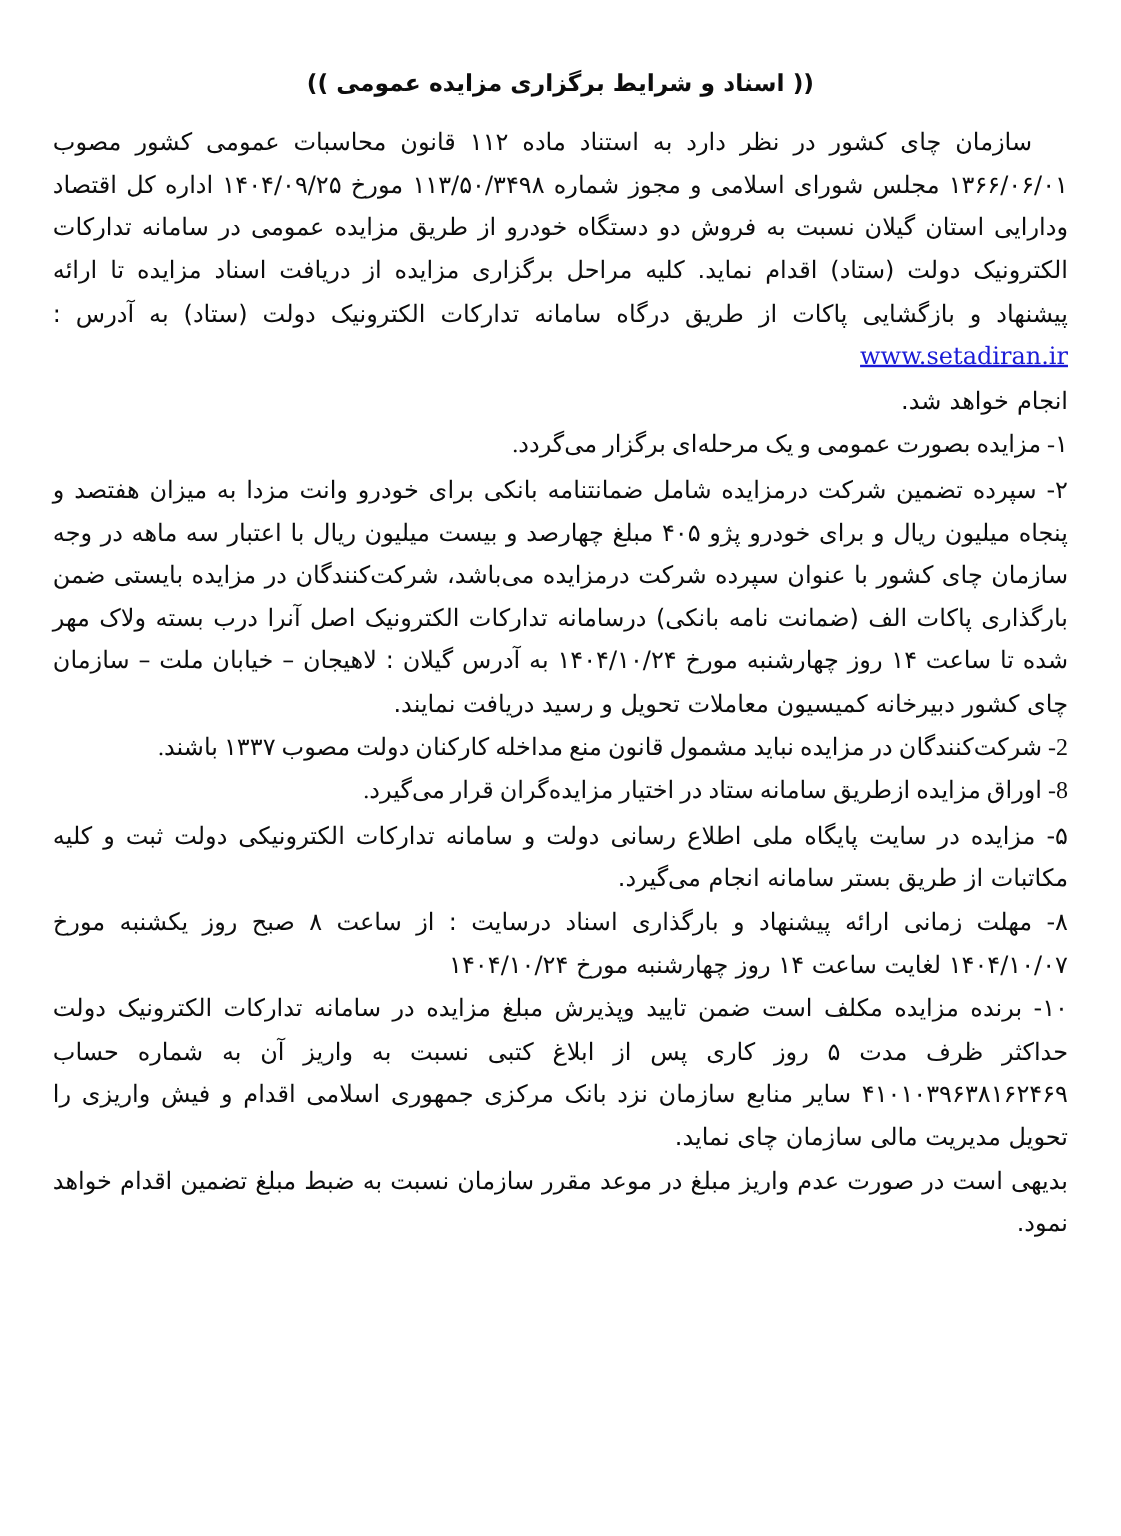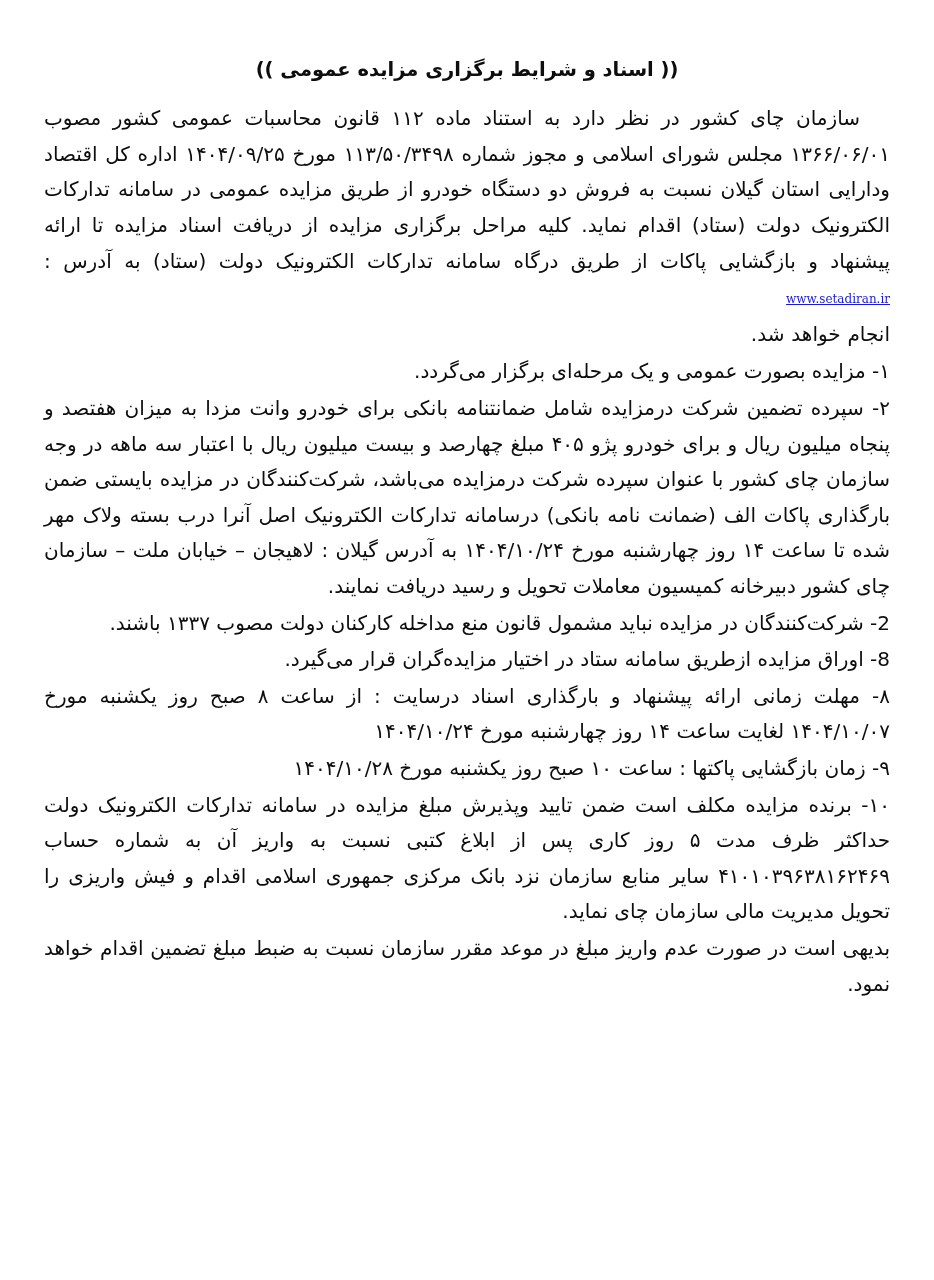--- a/index.html
+++ b/index.html
@@ -43,29 +43,30 @@
   }
   .clause {
     font-size: 20px;
     line-height: 1.78;
     text-align: justify;
     text-align-last: right;
     margin: 0 0 1px 0;
   }
   .clause.single {
     text-align: left;
+    font-family: Liberation Serif, serif;
   }
   .url-link {
     color: #1a1ad6;
     text-decoration: underline;
     font-family: "DejaVu Serif", "Liberation Serif", serif;
     direction: ltr;
     unicode-bidi: embed;
     display: inline-block;
-    font-size: 12px;
+    font-size: 20px;
   }
   .tail {
     text-align: right;
   }
 </style>
 </head>
 <body>
 
 <div class="page">
 
@@ -76,24 +77,24 @@
   <p class="para tail">انجام خواهد شد.</p>
 
   <p class="clause single">۱- مزایده بصورت عمومی و یک مرحله‌ای برگزار می‌گردد.</p>
 
   <p class="clause">۲-  سپرده تضمین شرکت درمزایده شامل ضمانتنامه بانکی برای خودرو وانت مزدا به میزان هفتصد و پنجاه میلیون ریال و برای خودرو پژو ۴۰۵ مبلغ چهارصد و بیست میلیون ریال با اعتبار سه ماهه در وجه سازمان چای کشور با عنوان سپرده شرکت درمزایده می‌باشد، شرکت‌کنندگان در مزایده بایستی ضمن بارگذاری پاکات الف (ضمانت نامه بانکی) درسامانه تدارکات الکترونیک اصل آنرا درب بسته ولاک مهر شده تا ساعت ۱۴ روز چهارشنبه مورخ ۱۴۰۴/۱۰/۲۴ به آدرس گیلان : لاهیجان – خیابان ملت – سازمان چای کشور دبیرخانه کمیسیون معاملات تحویل و رسید دریافت نمایند.</p>
 
   <p class="clause single">2- شرکت‌کنندگان در مزایده نباید مشمول قانون منع مداخله کارکنان دولت مصوب ۱۳۳۷ باشند.</p>
 
   <p class="clause single">8- اوراق مزایده ازطریق سامانه ستاد در اختیار مزایده‌گران قرار می‌گیرد.</p>
 
+  <p class="clause">۵- مزایده در سایت پایگاه ملی اطلاع رسانی دولت و سامانه تدارکات الکترونیکی دولت ثبت و کلیه مکاتبات از طریق بستر سامانه انجام می‌گیرد.</p>
 
 
 
   <p class="clause">۸- مهلت زمانی ارائه پیشنهاد و بارگذاری اسناد درسایت : از ساعت ۸ صبح روز یکشنبه مورخ ۱۴۰۴/۱۰/۰۷ لغایت ساعت ۱۴ روز چهارشنبه مورخ ۱۴۰۴/۱۰/۲۴</p>
 
-  <p class="clause single">۹- زمان بازگشایی پاکتها : ساعت ۱۰ صبح روز یکشنبه مورخ ۱۴۰۴/۱۰/۲۸</p>
 
   <p class="clause">۱۰- برنده مزایده مکلف است ضمن تایید وپذیرش مبلغ مزایده در سامانه تدارکات الکترونیک دولت حداکثر ظرف مدت ۵ روز کاری پس از ابلاغ کتبی نسبت به واریز آن به شماره حساب ۴۱۰۱۰۳۹۶۳۸۱۶۲۴۶۹ سایر منابع سازمان نزد بانک مرکزی جمهوری اسلامی اقدام و فیش واریزی را تحویل مدیریت مالی سازمان چای نماید.</p>
 
   <p class="clause">بدیهی است در صورت عدم واریز مبلغ در موعد مقرر سازمان نسبت به ضبط مبلغ تضمین اقدام خواهد نمود.</p>
 
 </div>
 
 </body></html>

